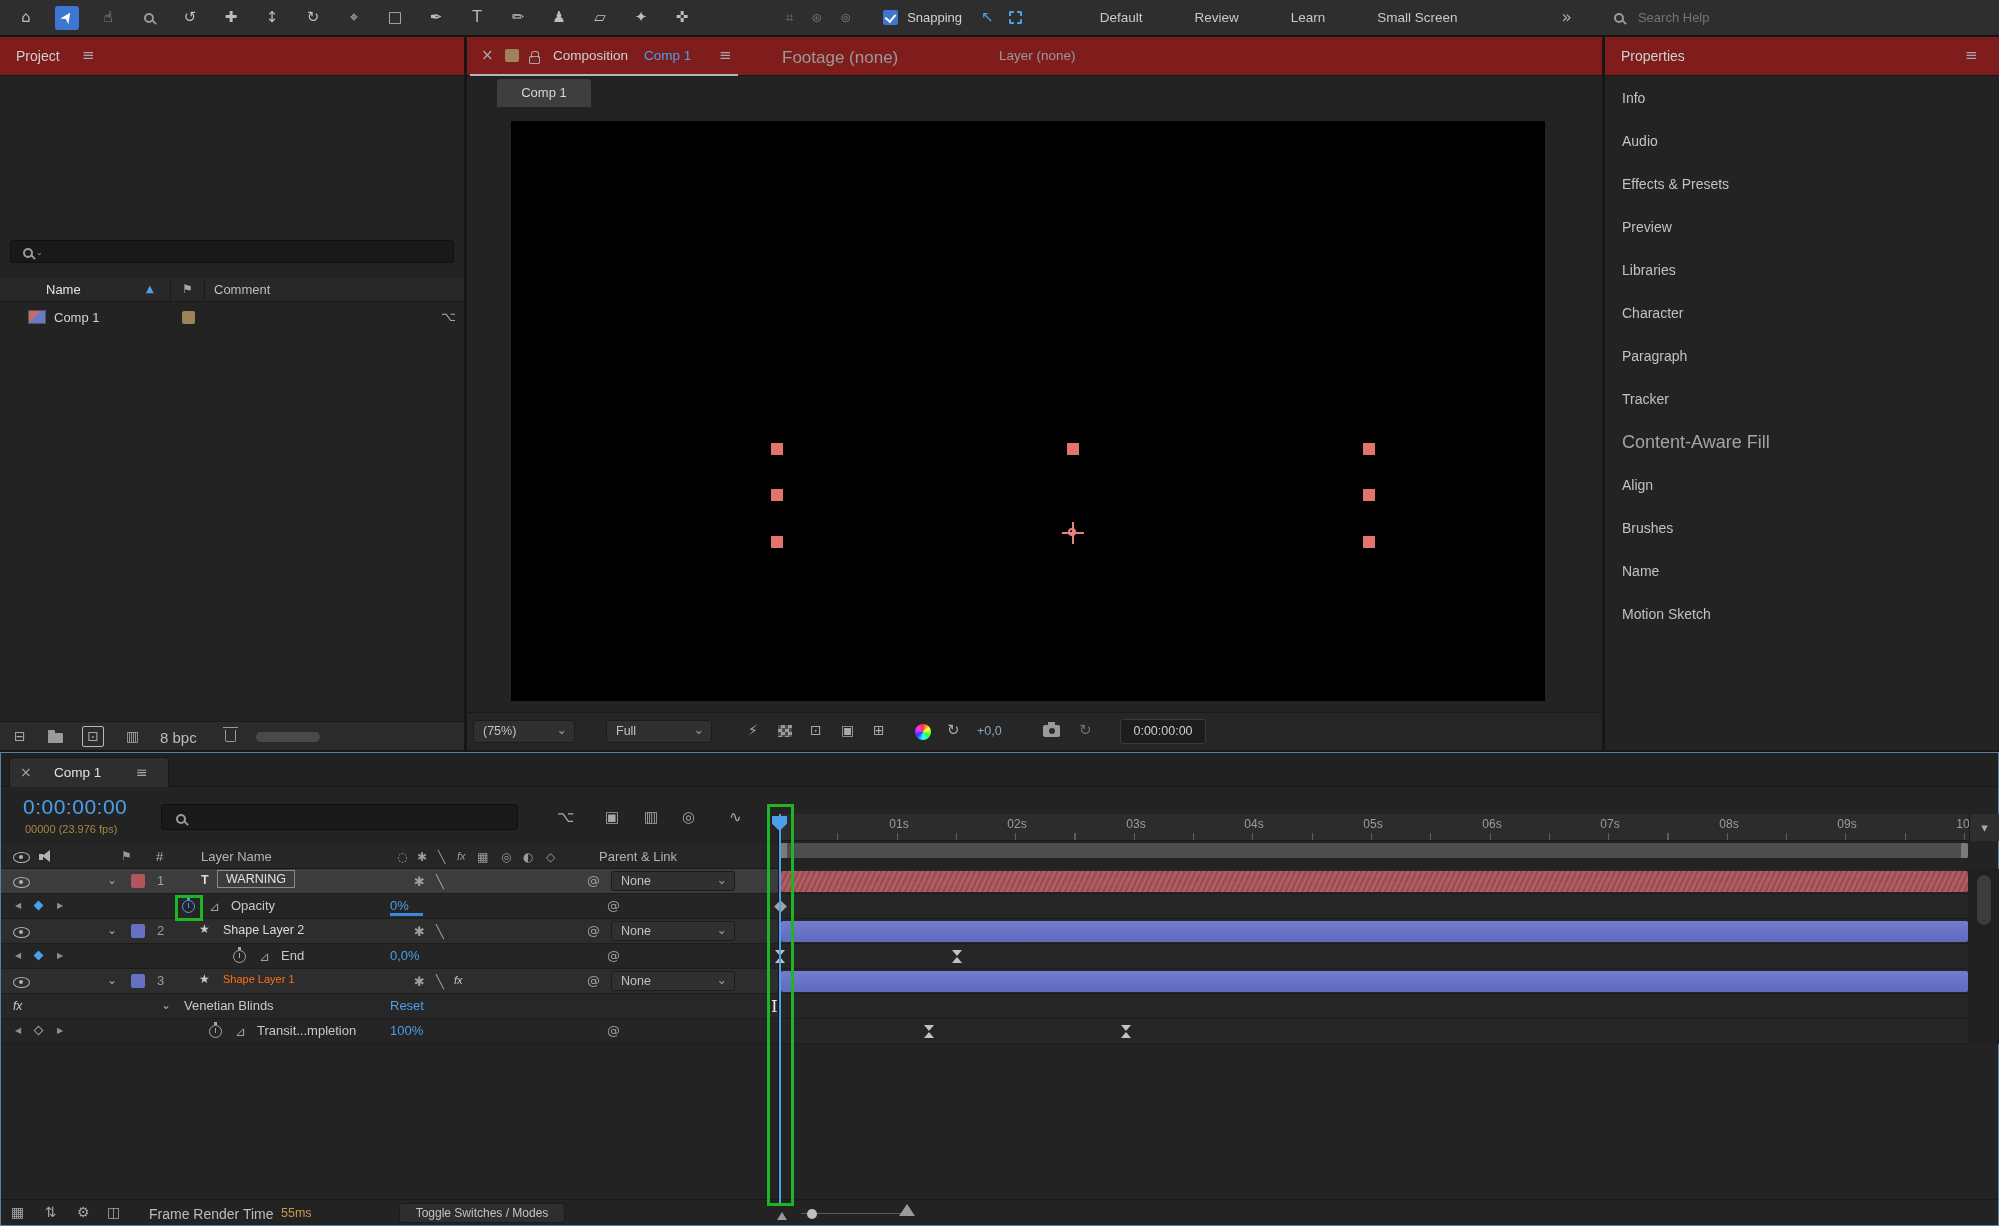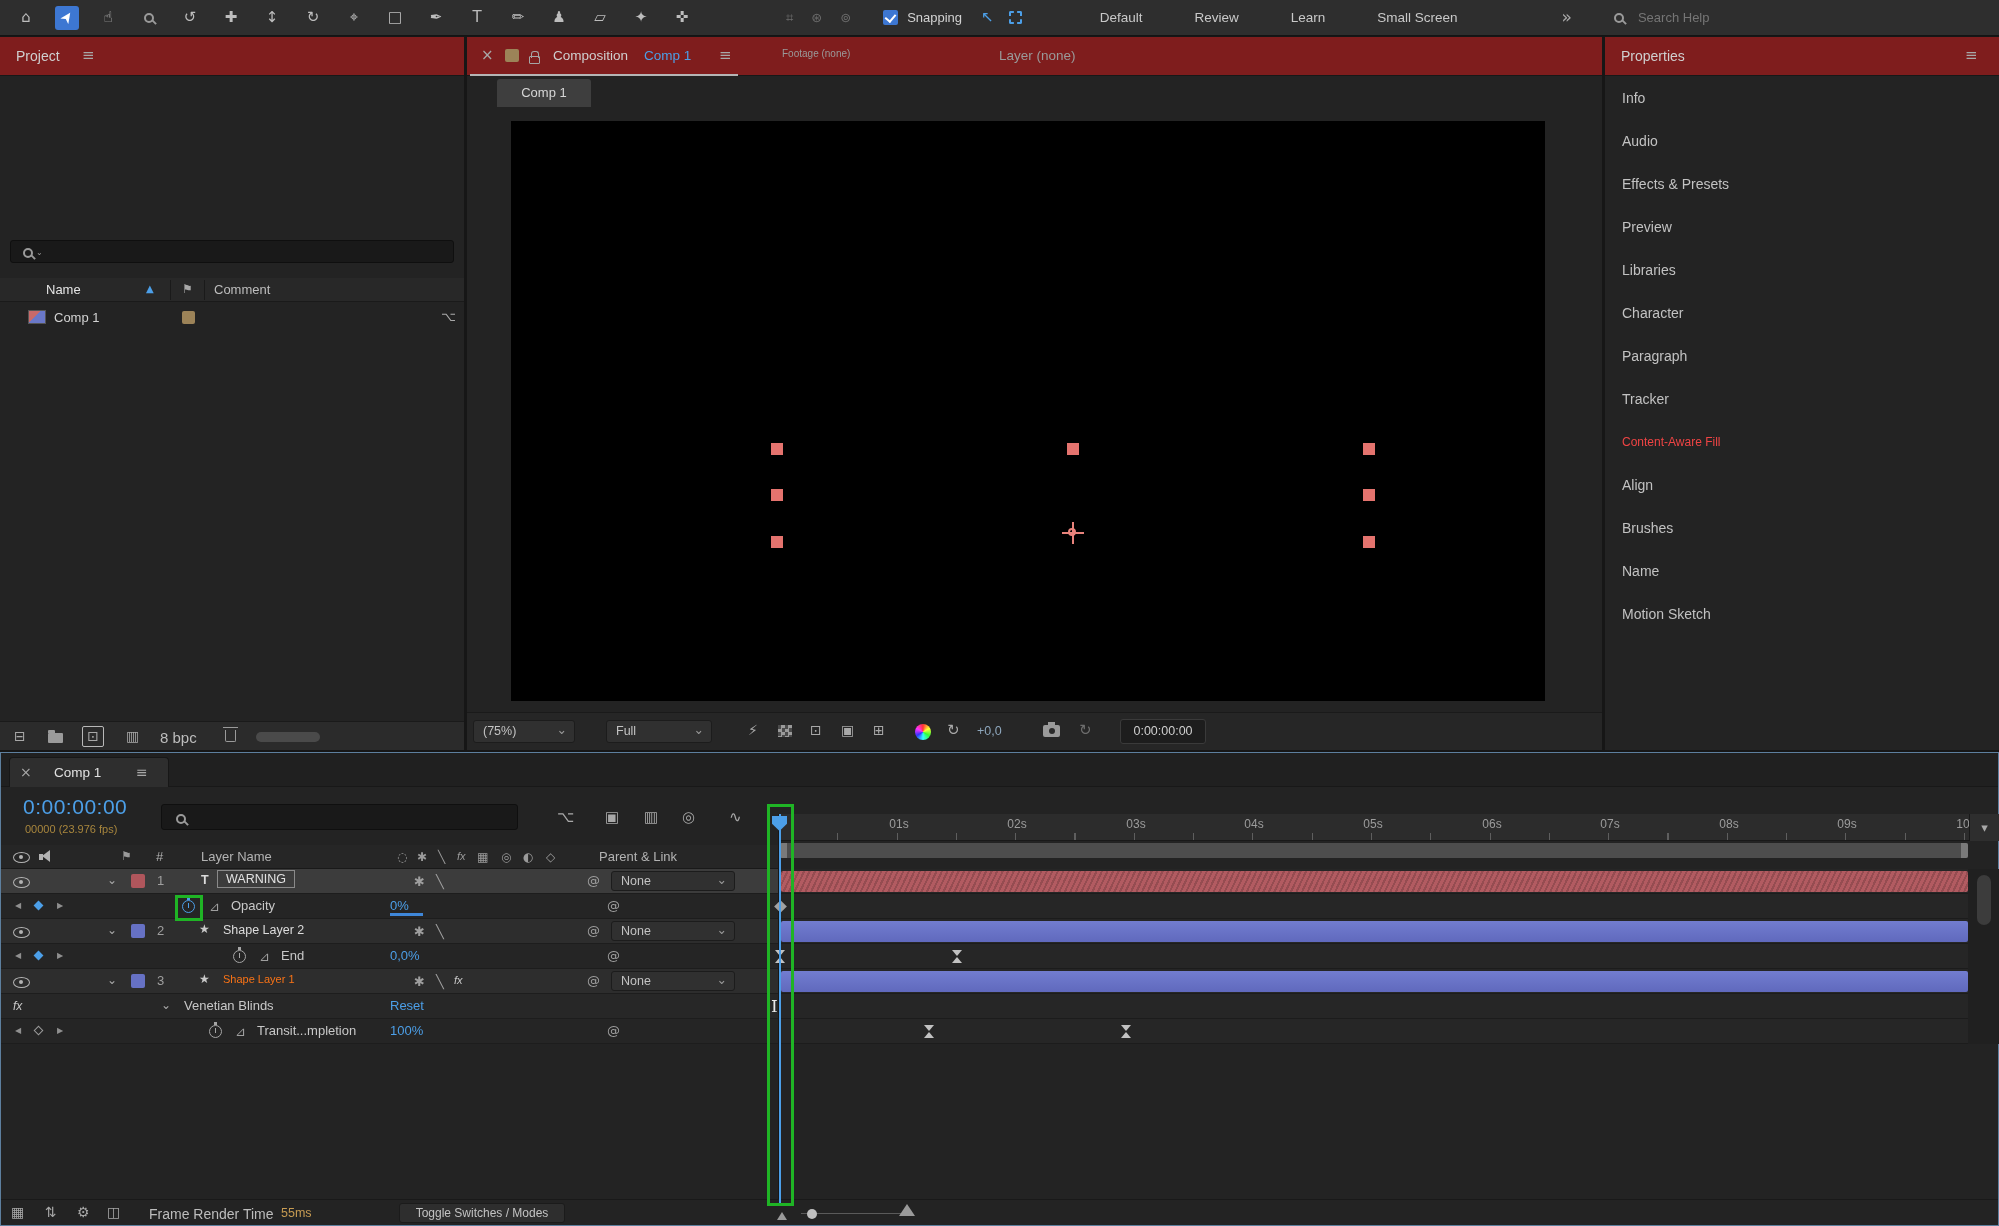--- a/index.html
+++ b/index.html
@@ -169,21 +169,21 @@
 
   <div class="panel" style="left:467px;top:37px;width:1135px;height:713px">
     <div class="phead">
       <span class="abs g ico" style="left:14px;top:11px;font-size:15px">×</span>
       <span class="abs" style="left:38px;top:12px;width:14px;height:13px;background:#9c8358;border-radius:2px"></span>
       <span class="abs" style="left:62px;top:15px"><span class="lock"></span></span>
       <span class="abs" style="left:86px;top:11px;color:#cfcfcf;font-size:13.5px">Composition</span>
       <span class="abs blue" style="left:177px;top:11px;font-size:13.5px">Comp 1</span>
       <span class="abs g ico" style="left:252px;top:11px;font-size:15px">≡</span>
       <span class="abs" style="left:3px;top:37px;width:268px;height:2px;background:#b5b5b5"></span>
-      <span class="abs" style="left:315px;top:11px;color:#9a9a9a;font-size:10px">Footage (none)</span>
+      <span class="abs" style="left:315px;top:11px;color:#9a9a9a;font-size:17px">Footage (none)</span>
       <span class="abs" style="left:532px;top:11px;color:#9a9a9a;font-size:13.5px">Layer (none)</span>
     </div>
     <div class="abs" style="left:30px;top:42px;width:94px;height:28px;background:#3e3e3e;border-radius:3px 3px 0 0;text-align:center;line-height:28px;color:#d6d6d6">Comp 1</div>
 
     <div class="abs" style="left:44px;top:84px;width:1034px;height:580px;background:#000">
       <span class="handle" style="left:260px;top:322px"></span>
       <span class="handle" style="left:260px;top:368px"></span>
       <span class="handle" style="left:260px;top:415px"></span>
       <span class="handle" style="left:556px;top:322px"></span>
       <span class="handle" style="left:852px;top:322px"></span>
@@ -226,21 +226,21 @@
     </div>
     <div class="abs" style="left:0;top:40px;right:0">
       <div style="height:43px;line-height:43px;padding-left:17px;font-size:14px;color:#c2c2c2">Info</div>
       <div style="height:43px;line-height:43px;padding-left:17px;font-size:14px;color:#c2c2c2">Audio</div>
       <div style="height:43px;line-height:43px;padding-left:17px;font-size:14px;color:#c2c2c2">Effects &amp; Presets</div>
       <div style="height:43px;line-height:43px;padding-left:17px;font-size:14px;color:#c2c2c2">Preview</div>
       <div style="height:43px;line-height:43px;padding-left:17px;font-size:14px;color:#c2c2c2">Libraries</div>
       <div style="height:43px;line-height:43px;padding-left:17px;font-size:14px;color:#c2c2c2">Character</div>
       <div style="height:43px;line-height:43px;padding-left:17px;font-size:14px;color:#c2c2c2">Paragraph</div>
       <div style="height:43px;line-height:43px;padding-left:17px;font-size:14px;color:#c2c2c2">Tracker</div>
-      <div style="height:43px;line-height:43px;padding-left:17px;font-size:12px;color:#ef4444">Content-Aware Fill</div>
+      <div style="height:43px;line-height:43px;padding-left:17px;font-size:18px;color:#a3a3a3">Content-Aware Fill</div>
       <div style="height:43px;line-height:43px;padding-left:17px;font-size:14px;color:#c2c2c2">Align</div>
       <div style="height:43px;line-height:43px;padding-left:17px;font-size:14px;color:#c2c2c2">Brushes</div>
       <div style="height:43px;line-height:43px;padding-left:17px;font-size:14px;color:#c2c2c2">Name</div>
       <div style="height:43px;line-height:43px;padding-left:17px;font-size:14px;color:#c2c2c2">Motion Sketch</div>
     </div>
   </div>
 
   <div class="timeline">
 
     <div class="abs" style="left:0;top:0;width:1997px;height:34px;background:#202020;border-bottom:1px solid #181818">

